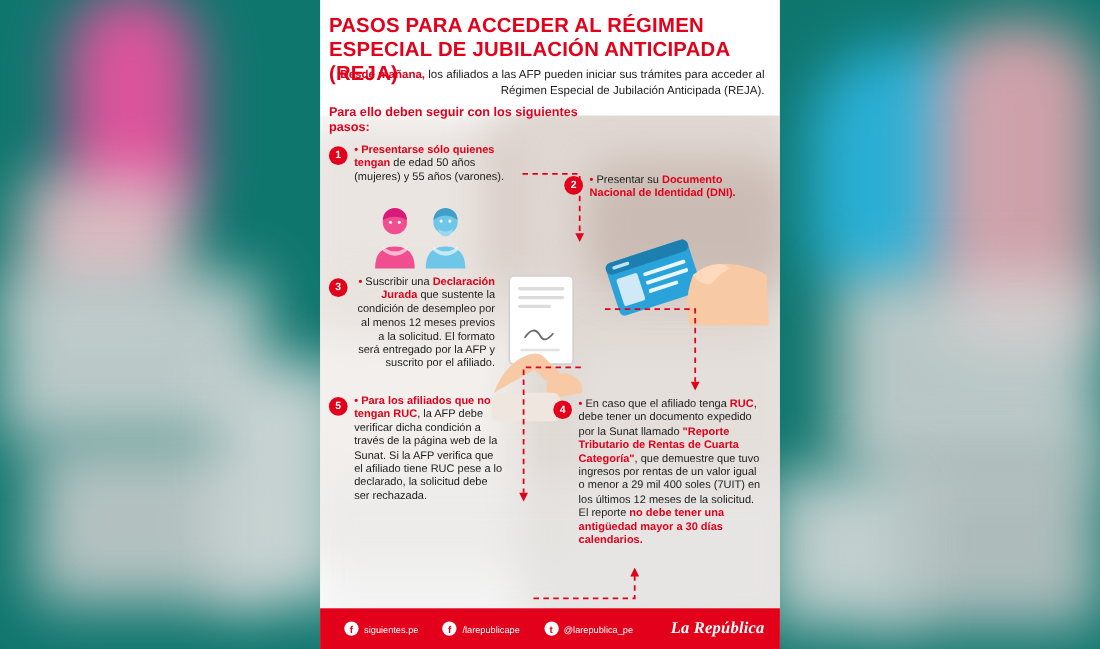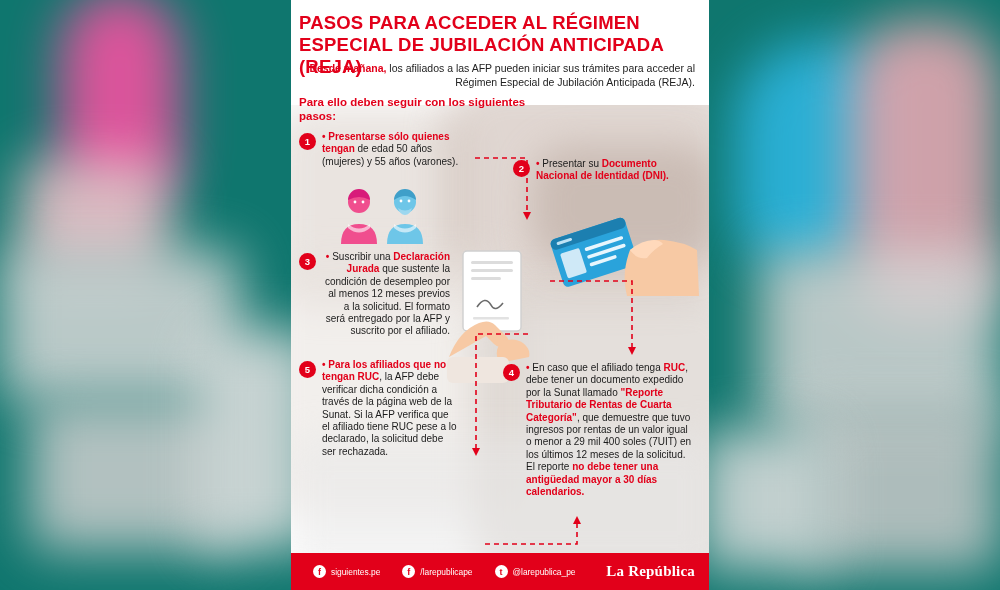--- a/index.html
+++ b/index.html
@@ -89,21 +89,21 @@
   
   .arrow{position:absolute;}
 
   
   .footer{
     position:absolute;left:291px;top:553px;width:418px;height:37px;
     background:#e2001a;display:flex;align-items:center;
   }
   .soc{display:flex;align-items:center;gap:5px;margin-left:22px;color:#fff;font-size:8.4px;}
   .soc .g{width:13px;height:13px;border-radius:50%;background:#fff;display:flex;align-items:center;justify-content:center;color:#e2001a;font-size:9px;font-weight:bold;}
-  .brand{margin-left:auto;margin-right:14px;color:#fff;font-family:"Liberation Serif", serif;font-size:15px;font-weight:bold;letter-spacing:.2px;}
+  .brand{margin-left:auto;margin-right:14px;color:#fff;font-family:"Liberation Serif", serif;font-size:15px;font-weight:bold;letter-spacing:.2px;font-style:italic;}
 </style>
 </head>
 <body>
 
 <div class="stage">
 
   <div class="bg">
     <div class="blob b1"></div>
       <div class="blob b2"></div>
       <div class="blob b3"></div>

